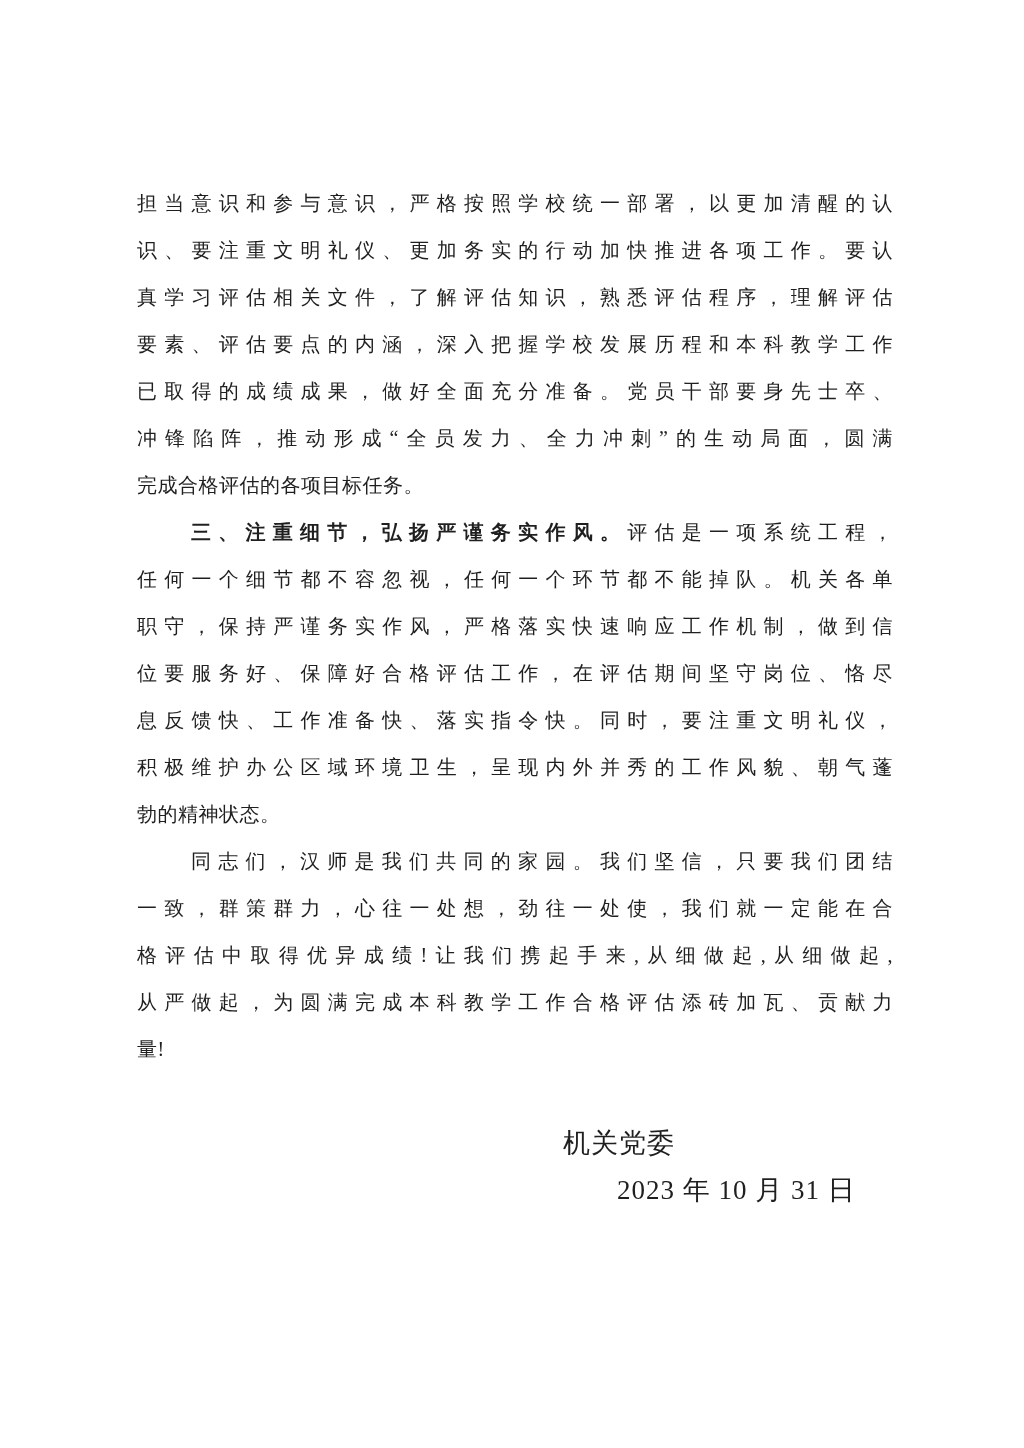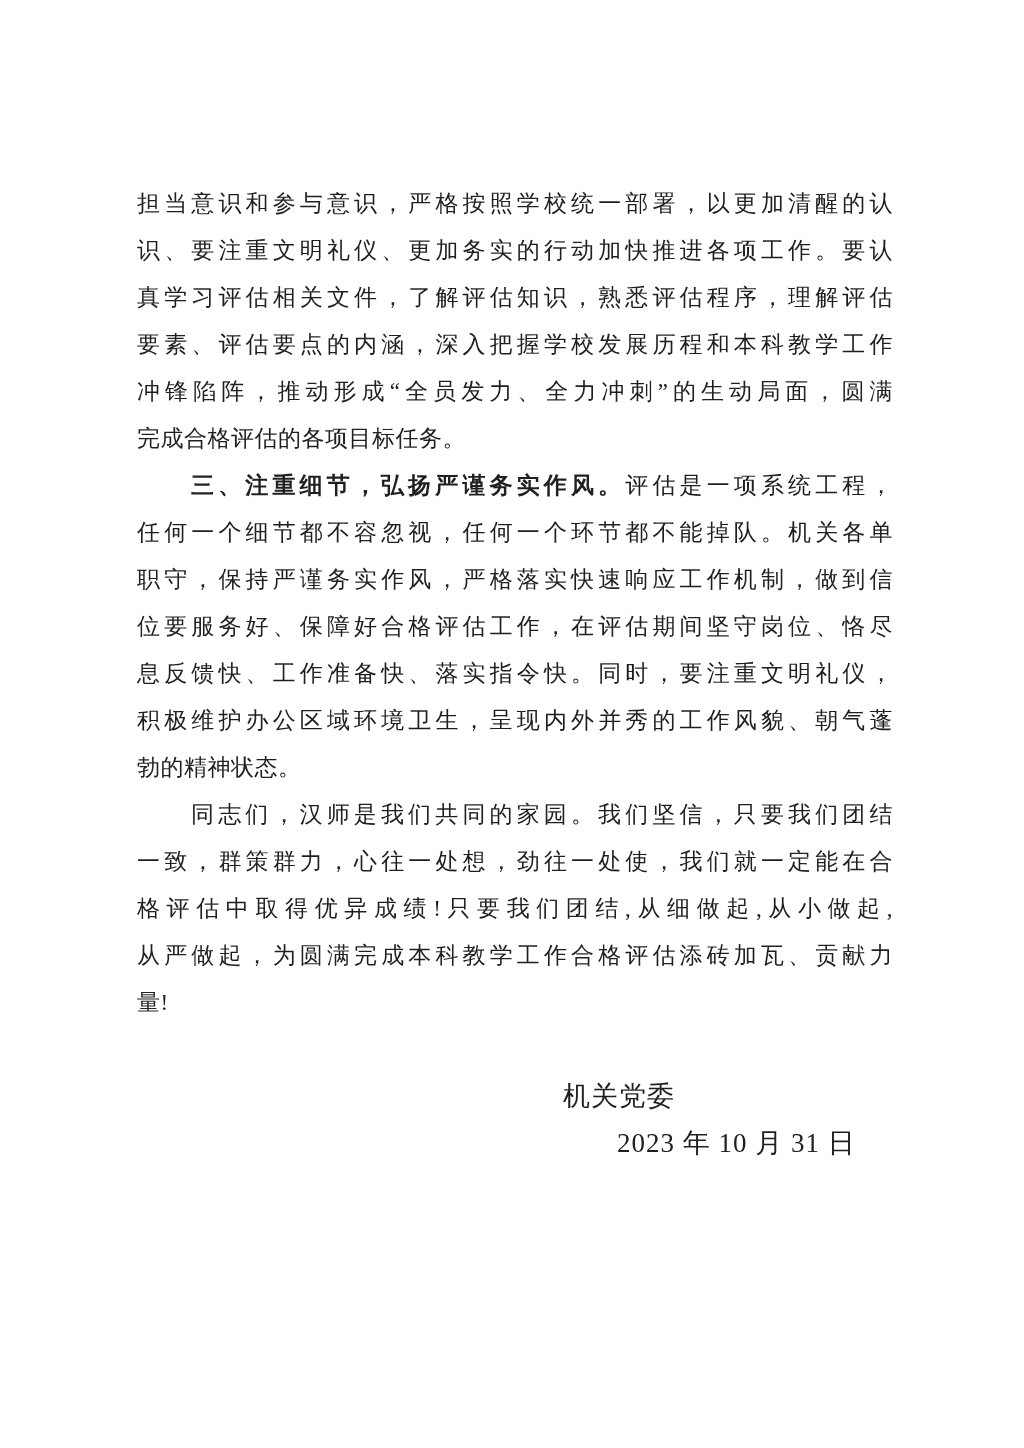--- a/index.html
+++ b/index.html
@@ -27,21 +27,21 @@
     position: absolute;
     left: 137px;
     top: 180px;
     width: 756px;
   }
   .paragraph {
     margin: 0;
     padding: 0;
   }
   .line {
-    font-size: 23px;
+    font-size: 20px;
     line-height: 47px;
     height: 47px;
     text-align: justify;
     text-align-last: justify;
     letter-spacing: 0.5px;
     overflow: hidden;
   }
   .line.indent {
     text-indent: 54px;
   }
@@ -79,36 +79,37 @@
 <body>
 
 <div class="page">
   <div class="doc">
     <div id="paragraphs">
         <div class="paragraph">
           <div class="line"><span class="seg">担当意识和参与意识，严格按照学校统一部署，以更加清醒的认</span></div>
           <div class="line"><span class="seg">识、要注重文明礼仪、更加务实的行动加快推进各项工作。要认</span></div>
           <div class="line"><span class="seg">真学习评估相关文件，了解评估知识，熟悉评估程序，理解评估</span></div>
           <div class="line"><span class="seg">要素、评估要点的内涵，深入把握学校发展历程和本科教学工作</span></div>
+          <div class="line"><span class="seg">已取得的成绩成果，做好全面充分准备。党员干部要身先士卒、</span></div>
           <div class="line"><span class="seg">冲锋陷阵，推动形成“全员发力、全力冲刺”的生动局面，圆满</span></div>
           <div class="line last"><span class="seg">完成合格评估的各项目标任务。</span></div>
         </div>
         <div class="paragraph">
           <div class="line indent"><span class="seg bold">三、注重细节，弘扬严谨务实作风。</span><span class="seg">评估是一项系统工程，</span></div>
           <div class="line"><span class="seg">任何一个细节都不容忽视，任何一个环节都不能掉队。机关各单</span></div>
           <div class="line"><span class="seg">职守，保持严谨务实作风，严格落实快速响应工作机制，做到信</span></div>
           <div class="line"><span class="seg">位要服务好、保障好合格评估工作，在评估期间坚守岗位、恪尽</span></div>
           <div class="line"><span class="seg">息反馈快、工作准备快、落实指令快。同时，要注重文明礼仪，</span></div>
           <div class="line"><span class="seg">积极维护办公区域环境卫生，呈现内外并秀的工作风貌、朝气蓬</span></div>
           <div class="line last"><span class="seg">勃的精神状态。</span></div>
         </div>
         <div class="paragraph">
           <div class="line indent"><span class="seg">同志们，汉师是我们共同的家园。我们坚信，只要我们团结</span></div>
           <div class="line"><span class="seg">一致，群策群力，心往一处想，劲往一处使，我们就一定能在合</span></div>
-          <div class="line"><span class="seg">格评估中取得优异成绩!只要我们团结,从细做起,从小做起,</span></div>
+          <div class="line"><span class="seg">格评估中取得优异成绩!让我们携起手来,从细做起,从细做起,</span></div>
           <div class="line"><span class="seg">从严做起，为圆满完成本科教学工作合格评估添砖加瓦、贡献力</span></div>
           <div class="line last"><span class="seg">量!</span></div>
         </div>
       </div>
     <div class="spacer-line"></div>
     <div class="sig-line sig-org">机关党委</div>
     <div class="sig-line sig-date">2023 年 10 月 31 日</div>
   </div>
 </div>
 

